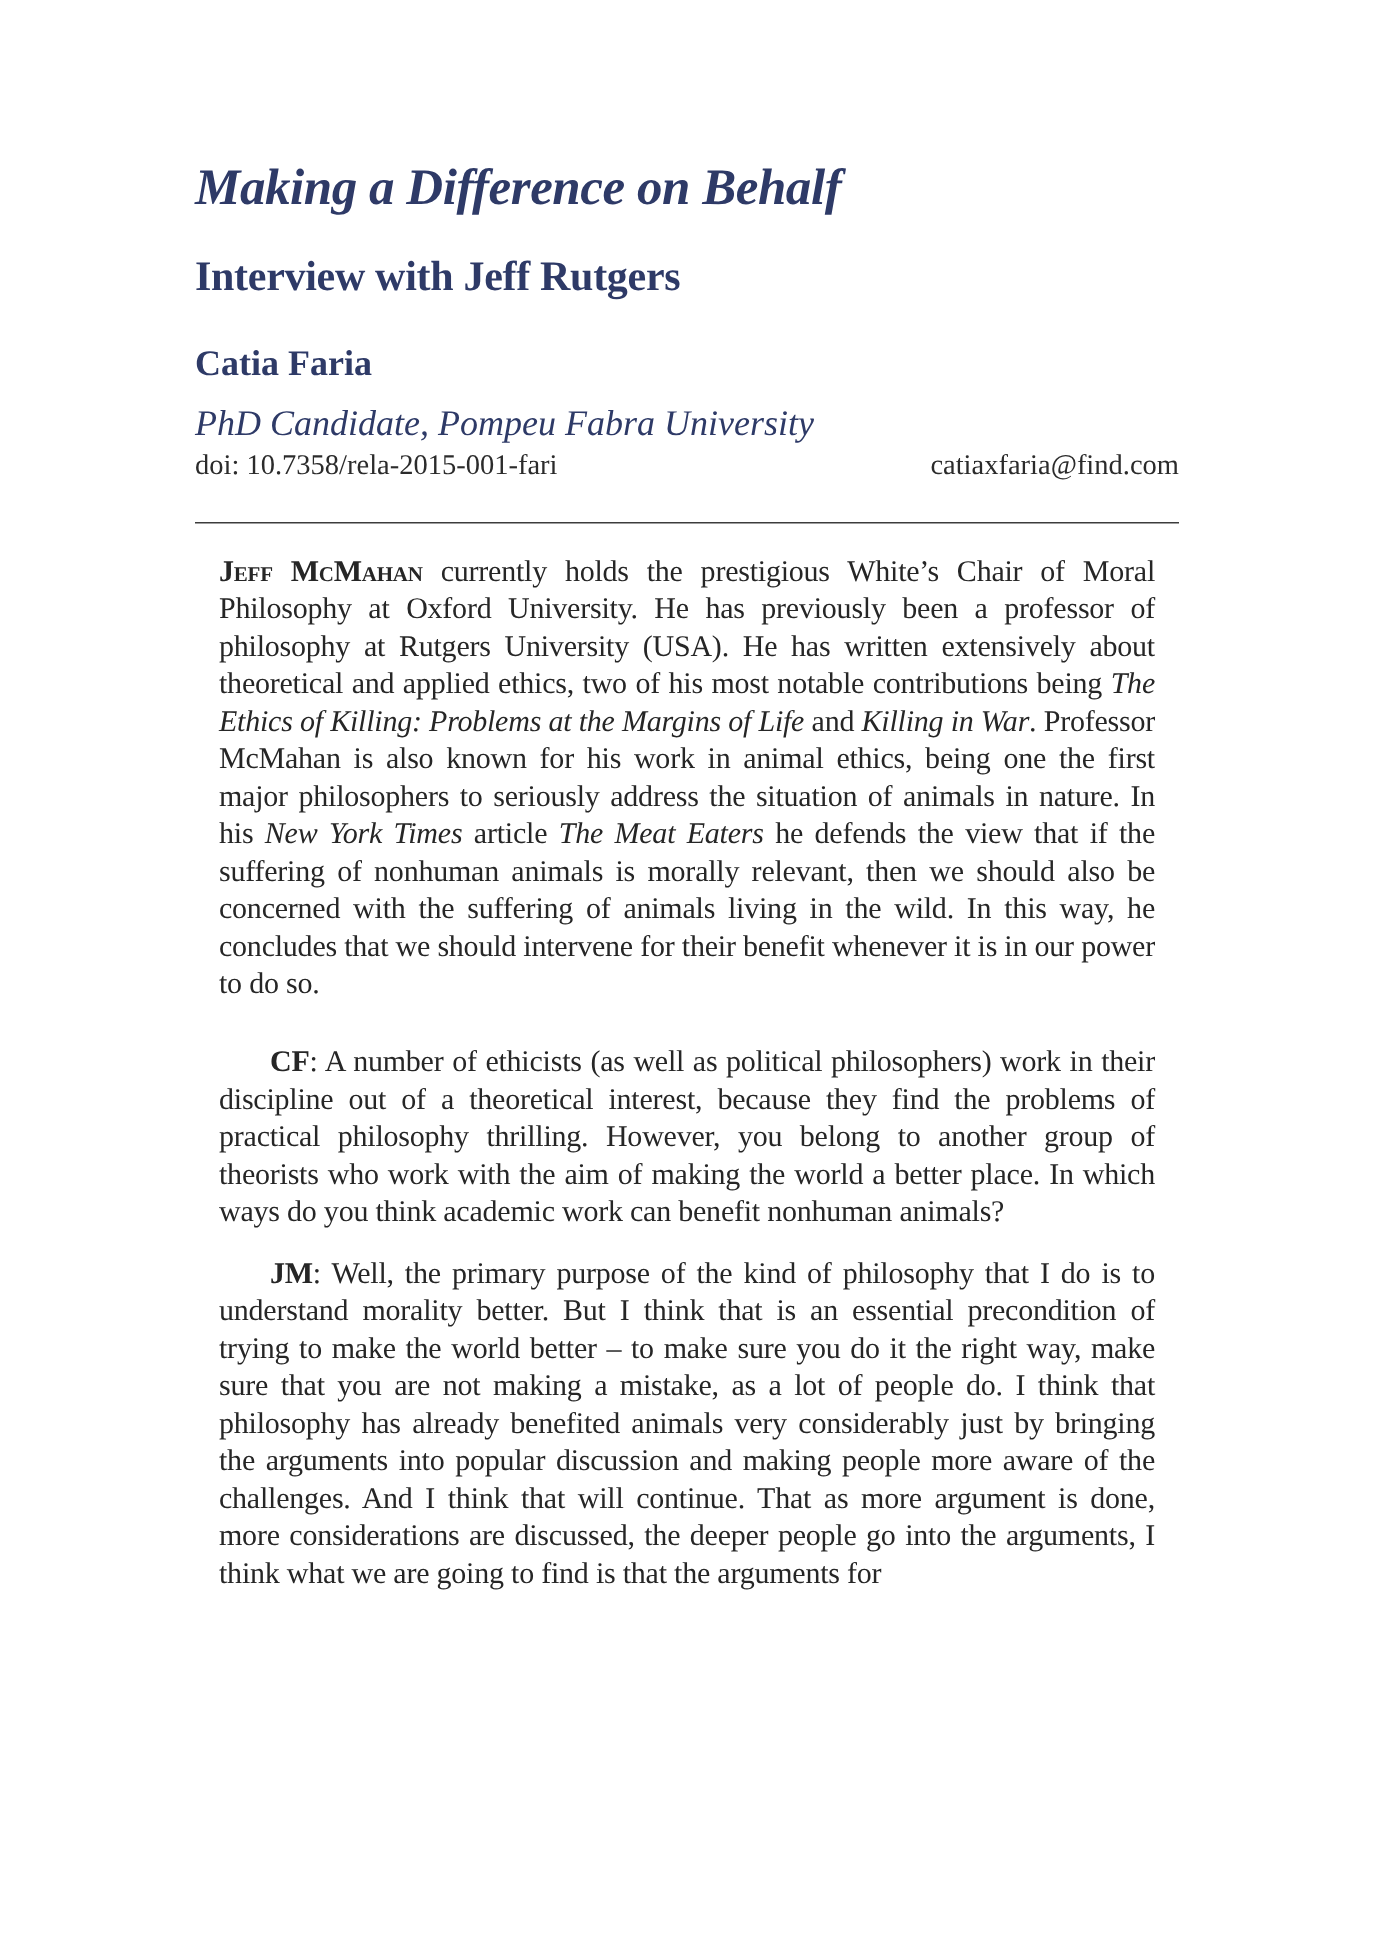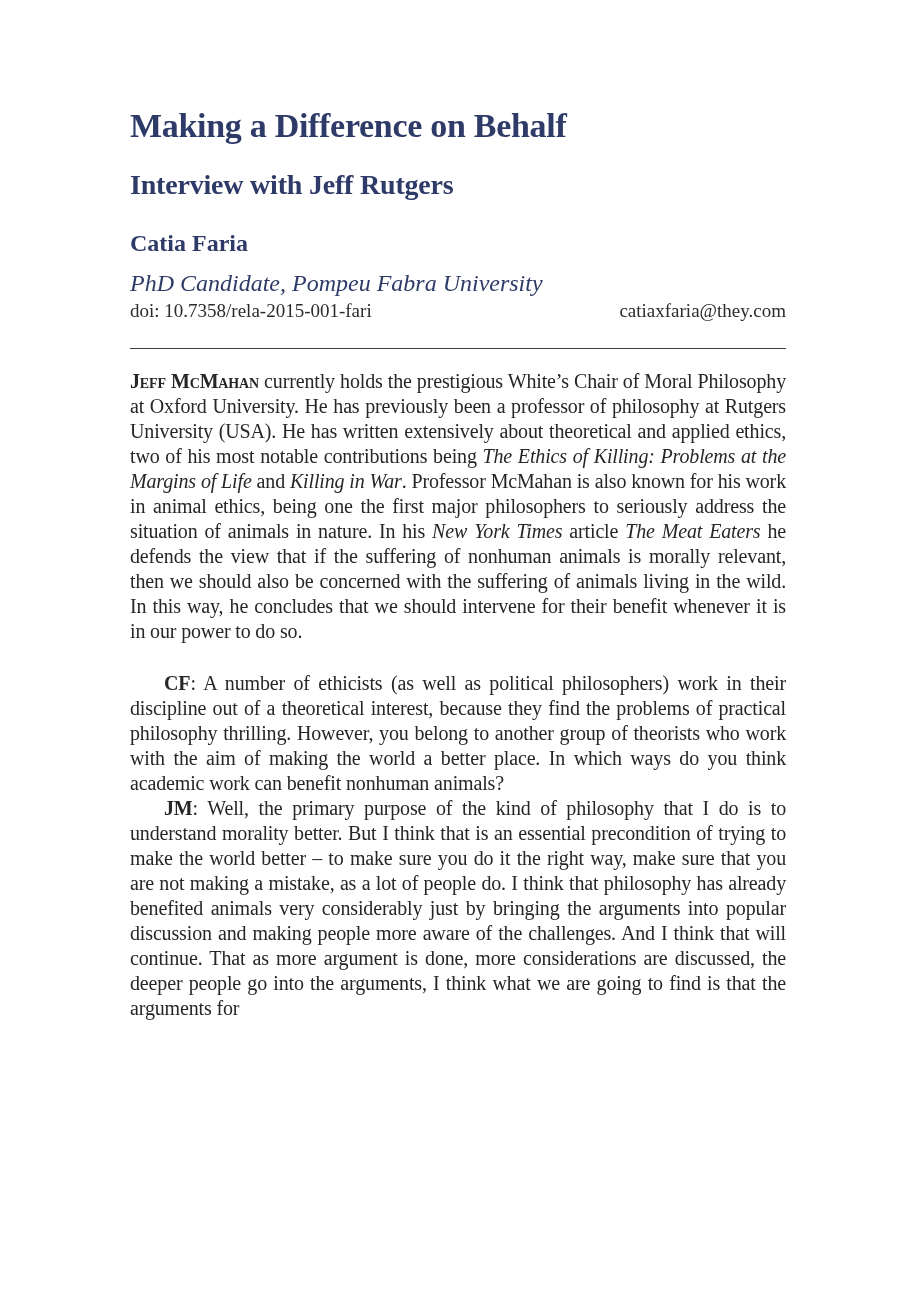--- a/index.html
+++ b/index.html
@@ -18,20 +18,21 @@
     font-family:"Liberation Serif", serif;
     overflow:hidden;
   }
   .title{
     margin:0;
     font-size:34px;
     line-height:43px;
     font-weight:bold;
     color:var(--heading-color);
     letter-spacing:-0.3px;
+    font-style:italic;
   }
   .subtitle{
     margin:21px 0 0 0;
     font-size:28px;
     line-height:34px;
     font-weight:bold;
     color:var(--heading-color);
     letter-spacing:-0.2px;
   }
   .author{
@@ -63,21 +64,21 @@
     margin:25px 0 0 0;
   }
   .article-body{
     margin-top:20px;
     font-size:20px;
     line-height:25px;
     color:var(--body-color);
     letter-spacing:-0.15px;
   }
   .para{
-    margin:0;
+    margin:16px;
     text-align:justify;
   }
   .para.indent{ text-indent:34px; }
   .para.gap{ margin-top:27px; }
   .seg-normal{}
   .seg-italic{ font-style:italic; }
   .seg-bold{ font-weight:bold; }
   .seg-smallcaps-bold{ font-variant:small-caps; font-weight:bold; }
 </style>
 </head>
@@ -86,21 +87,21 @@
 <div class="page">
   <header>
     <h1 class="title">
       <span>Making a Difference on Behalf</span><br>
     </h1>
     <h2 class="subtitle">Interview with Jeff Rutgers</h2>
     <div class="author">Catia Faria</div>
     <div class="affiliation">PhD Candidate, Pompeu Fabra University</div>
     <div class="meta-row">
       <span>doi: 10.7358/rela-2015-001-fari</span>
-      <span>catiaxfaria@they.com</span>
+      <span>catiaxfaria@find.com</span>
     </div>
   </header>
   <hr class="rule">
   <main class="article-body">
       <p class="para"><span class="seg-smallcaps-bold">Jeff McMahan</span><span class="seg-normal"> currently holds the prestigious White’s Chair of Moral Philosophy at Oxford University. He has previously been a professor of philosophy at Rutgers University (USA). He has written extensively about theoretical and applied ethics, two of his most notable contributions being </span><span class="seg-italic">The Ethics of Killing: Problems at the Margins of Life</span><span class="seg-normal"> and </span><span class="seg-italic">Killing in War</span><span class="seg-normal">. Professor McMahan is also known for his work in animal ethics, being one the first major philosophers to seriously address the situation of animals in nature. In his </span><span class="seg-italic">New York Times</span><span class="seg-normal"> article </span><span class="seg-italic">The Meat Eaters</span><span class="seg-normal"> he defends the view that if the suffering of nonhuman animals is morally relevant, then we should also be concerned with the suffering of animals living in the wild. In this way, he concludes that we should intervene for their benefit whenever it is in our power to do so.</span></p>
       <p class="para indent gap"><span class="seg-bold">CF</span><span class="seg-normal">: A number of ethicists (as well as political philosophers) work in their discipline out of a theoretical interest, because they find the problems of practical philosophy thrilling. However, you belong to another group of theorists who work with the aim of making the world a better place. In which ways do you think academic work can benefit nonhuman animals?</span></p>
       <p class="para indent"><span class="seg-bold">JM</span><span class="seg-normal">: Well, the primary purpose of the kind of philosophy that I do is to understand morality better. But I think that is an essential precondition of trying to make the world better – to make sure you do it the right way, make sure that you are not making a mistake, as a lot of people do. I think that philosophy has already benefited animals very considerably just by bringing the arguments into popular discussion and making people more aware of the challenges. And I think that will continue. That as more argument is done, more considerations are discussed, the deeper people go into the arguments, I think what we are going to find is that the arguments for</span></p>
     </main>
 </div>
 

